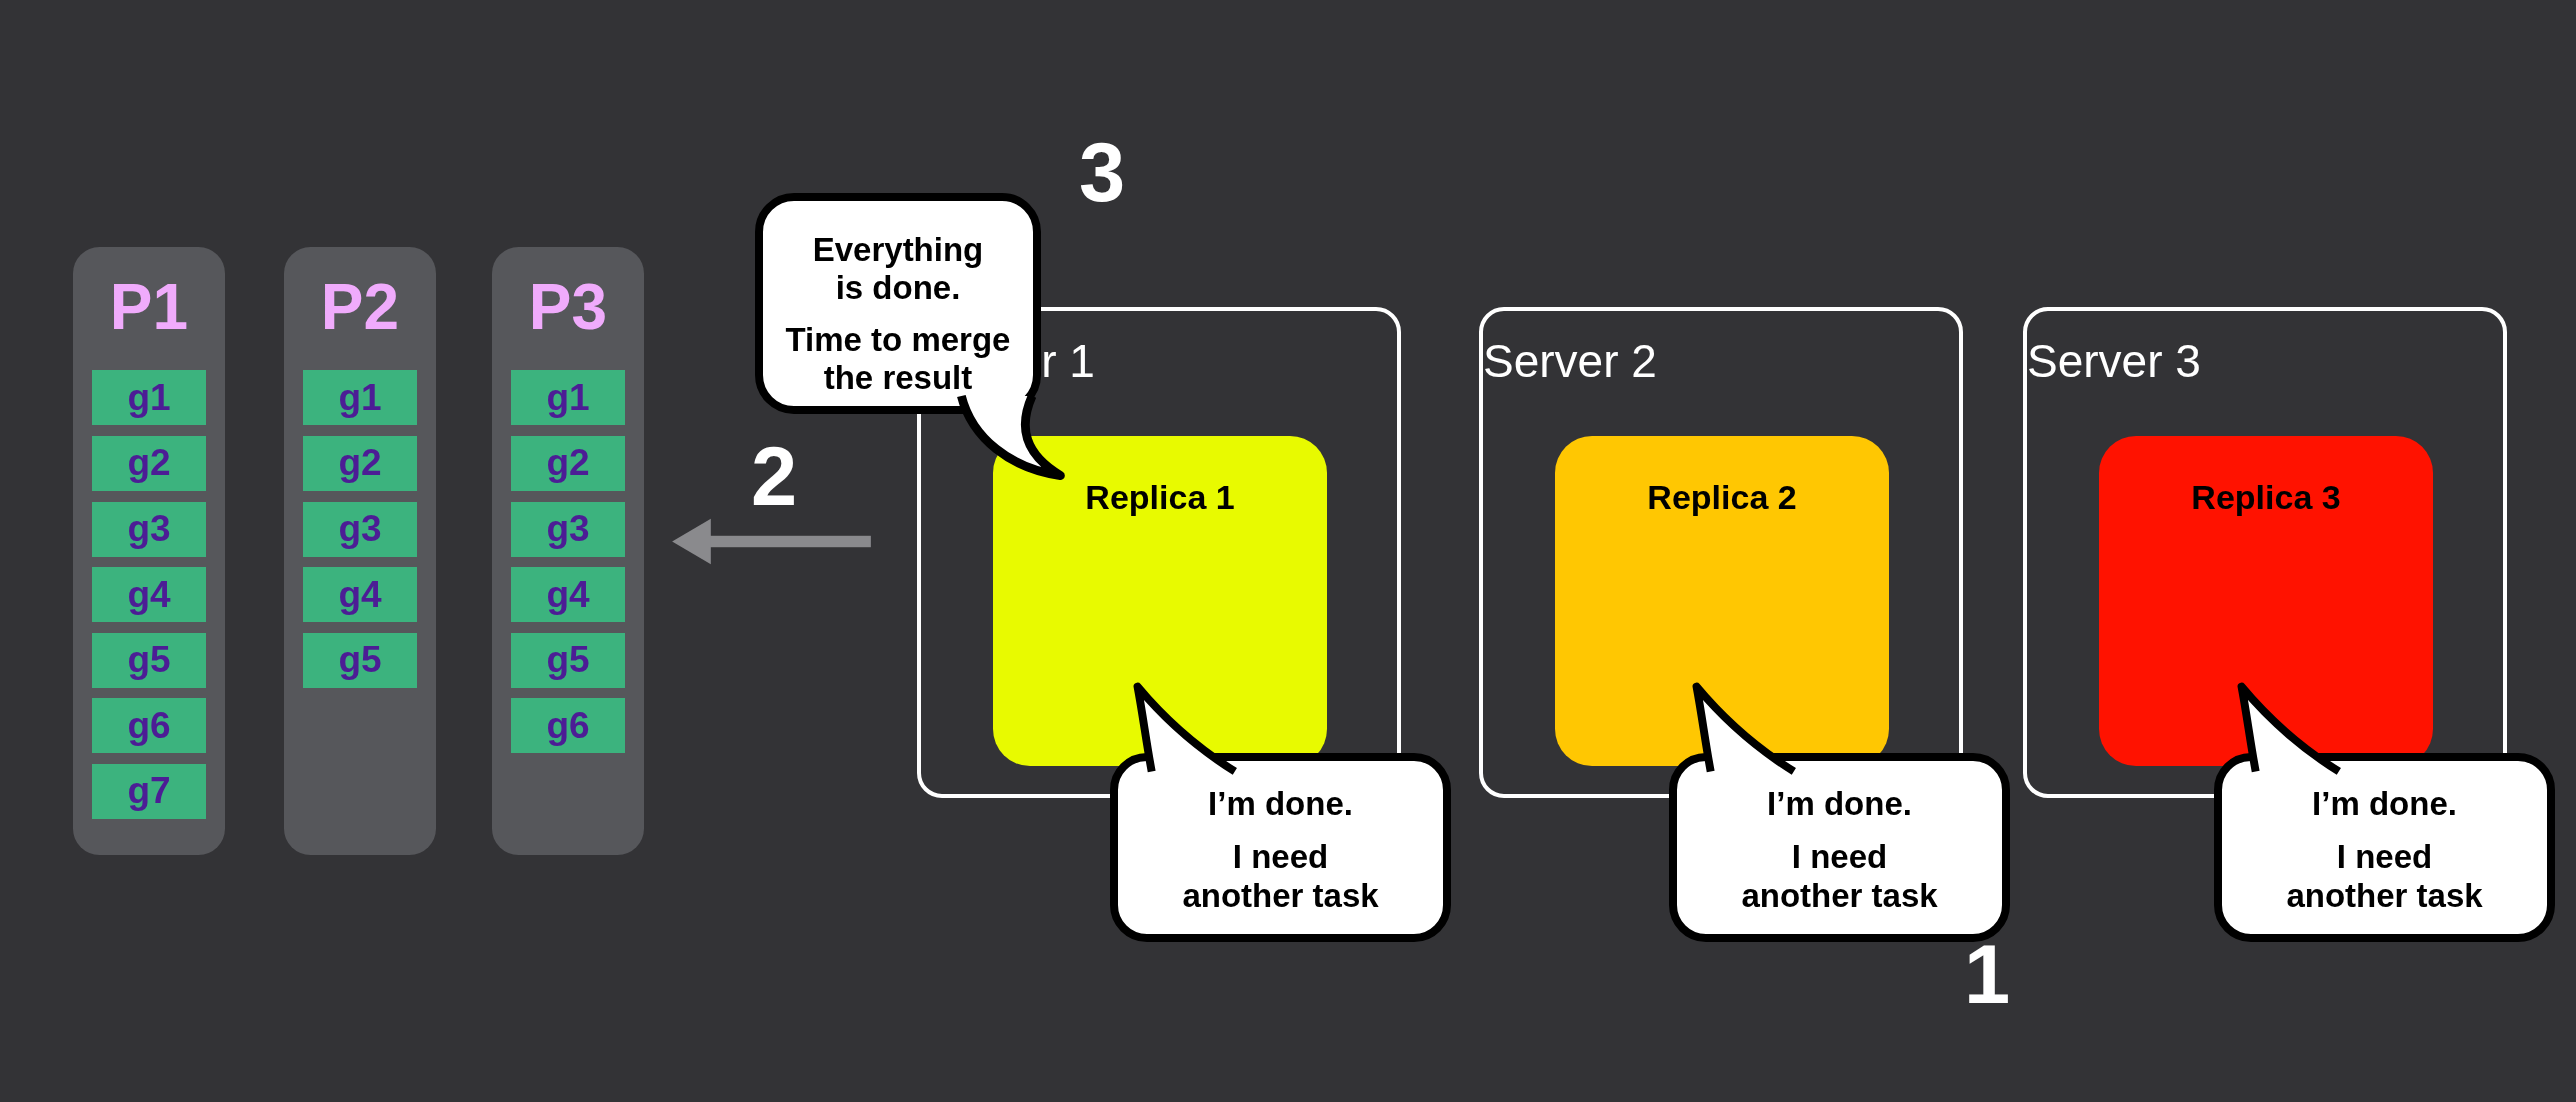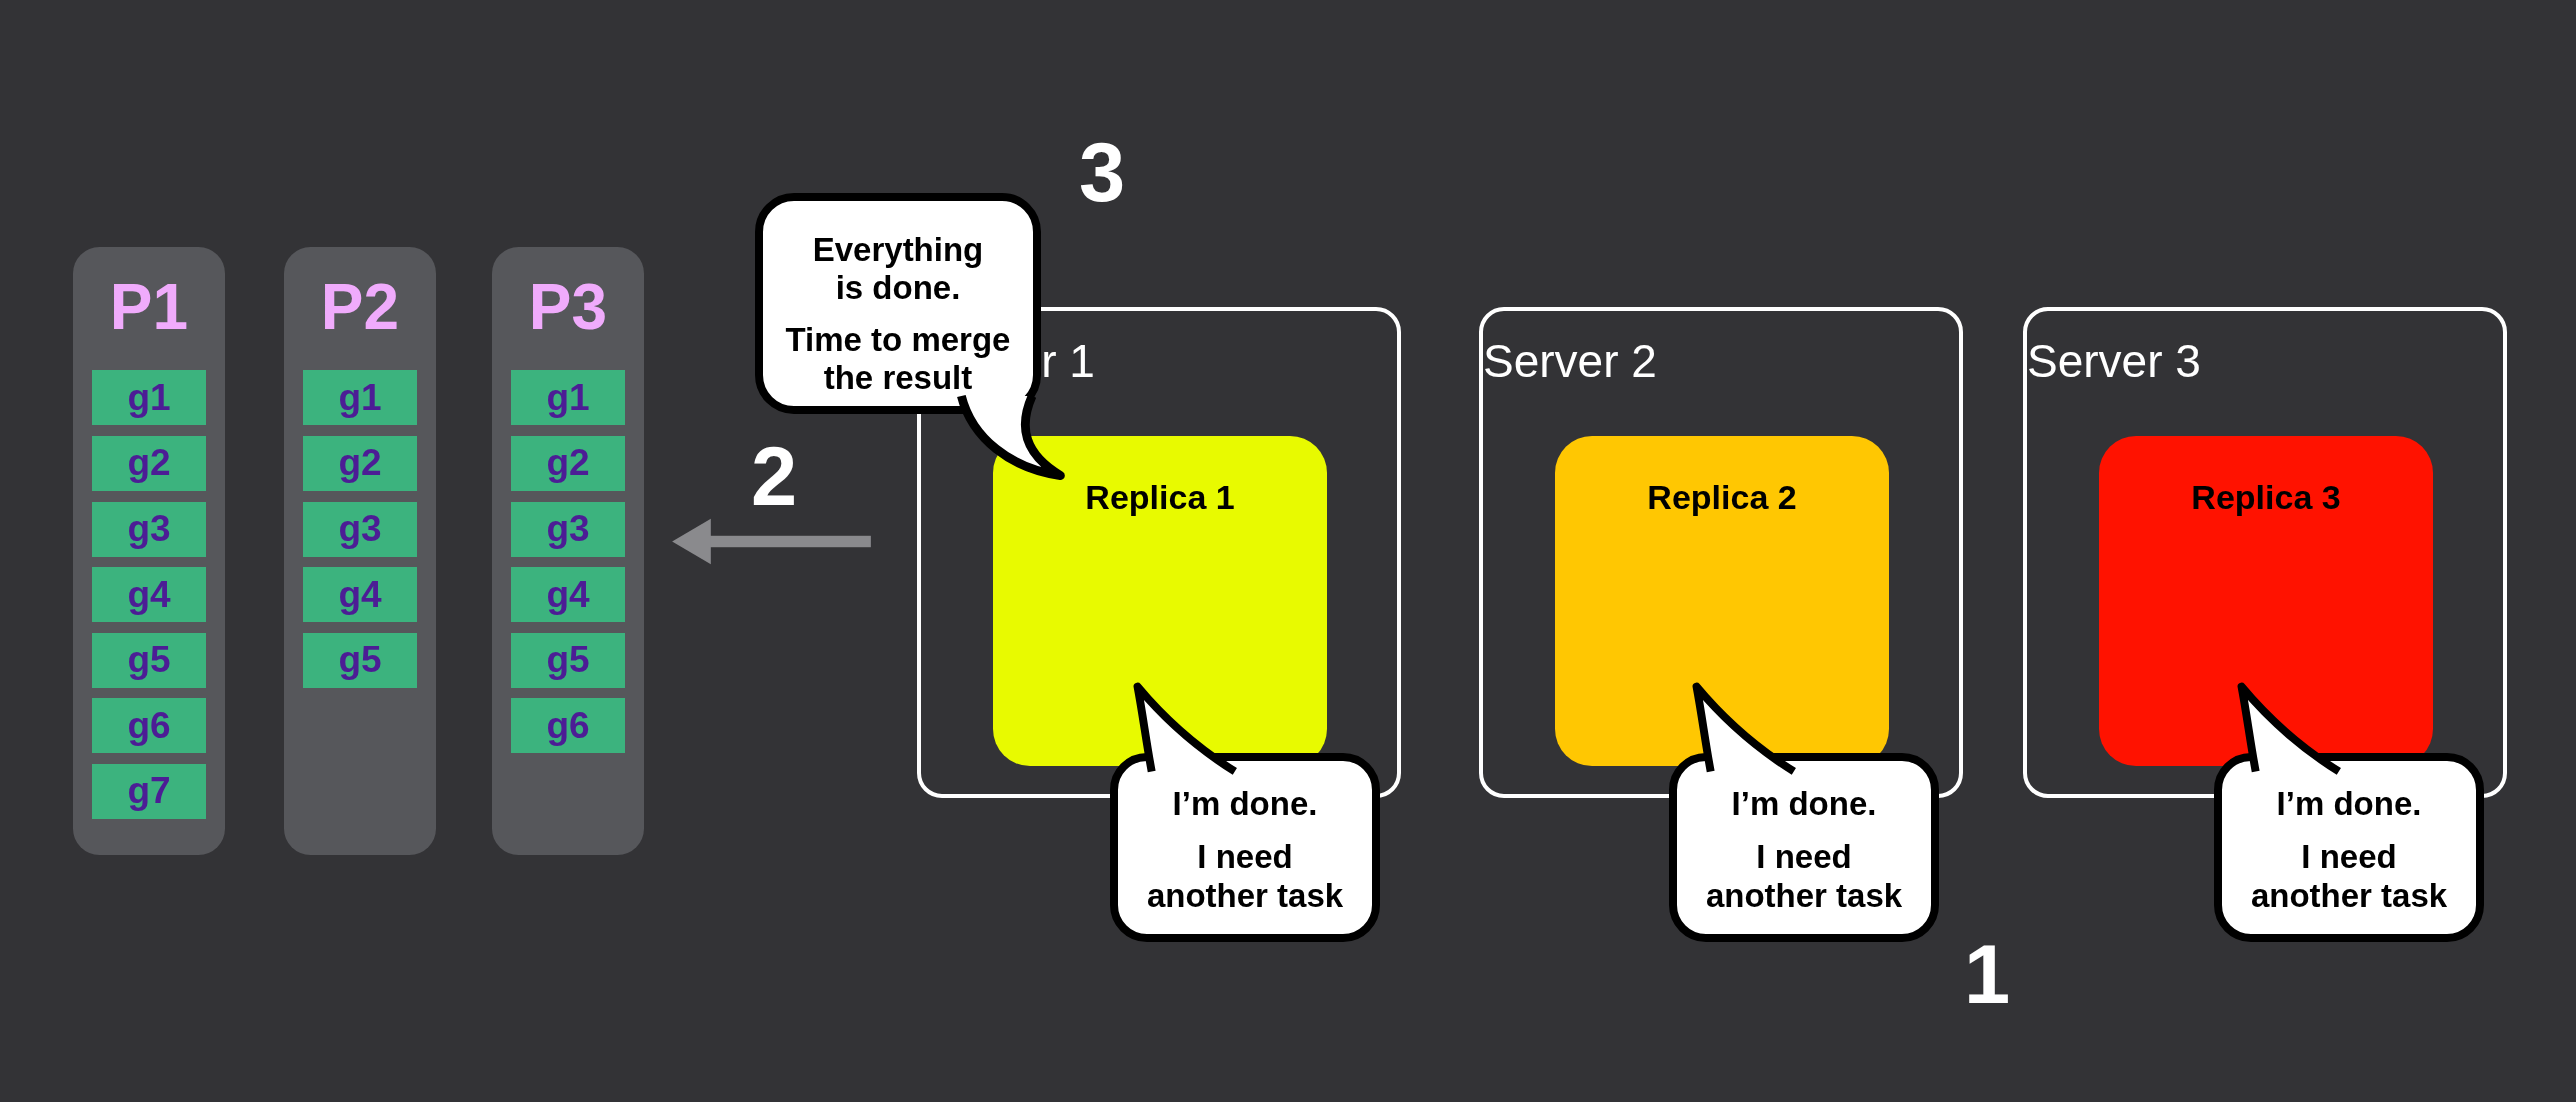--- a/index.html
+++ b/index.html
@@ -134,21 +134,21 @@
     top: 193px;
     width: 286px;
     height: 221px;
     border-radius: 39px;
     font-size: 33px;
     line-height: 38px;
     padding-top: 30px;
   }
   .b-done {
     top: 753px;
-    width: 270px;
+    width: 341px;
     height: 189px;
     border: 8px solid #000000;
     border-radius: 37px;
     font-size: 33px;
     line-height: 39px;
     padding-top: 23px;
   }
   .bd1 { left: 1110px; }
   .bd2 { left: 1669px; }
   .bd3 { left: 2214px; }

